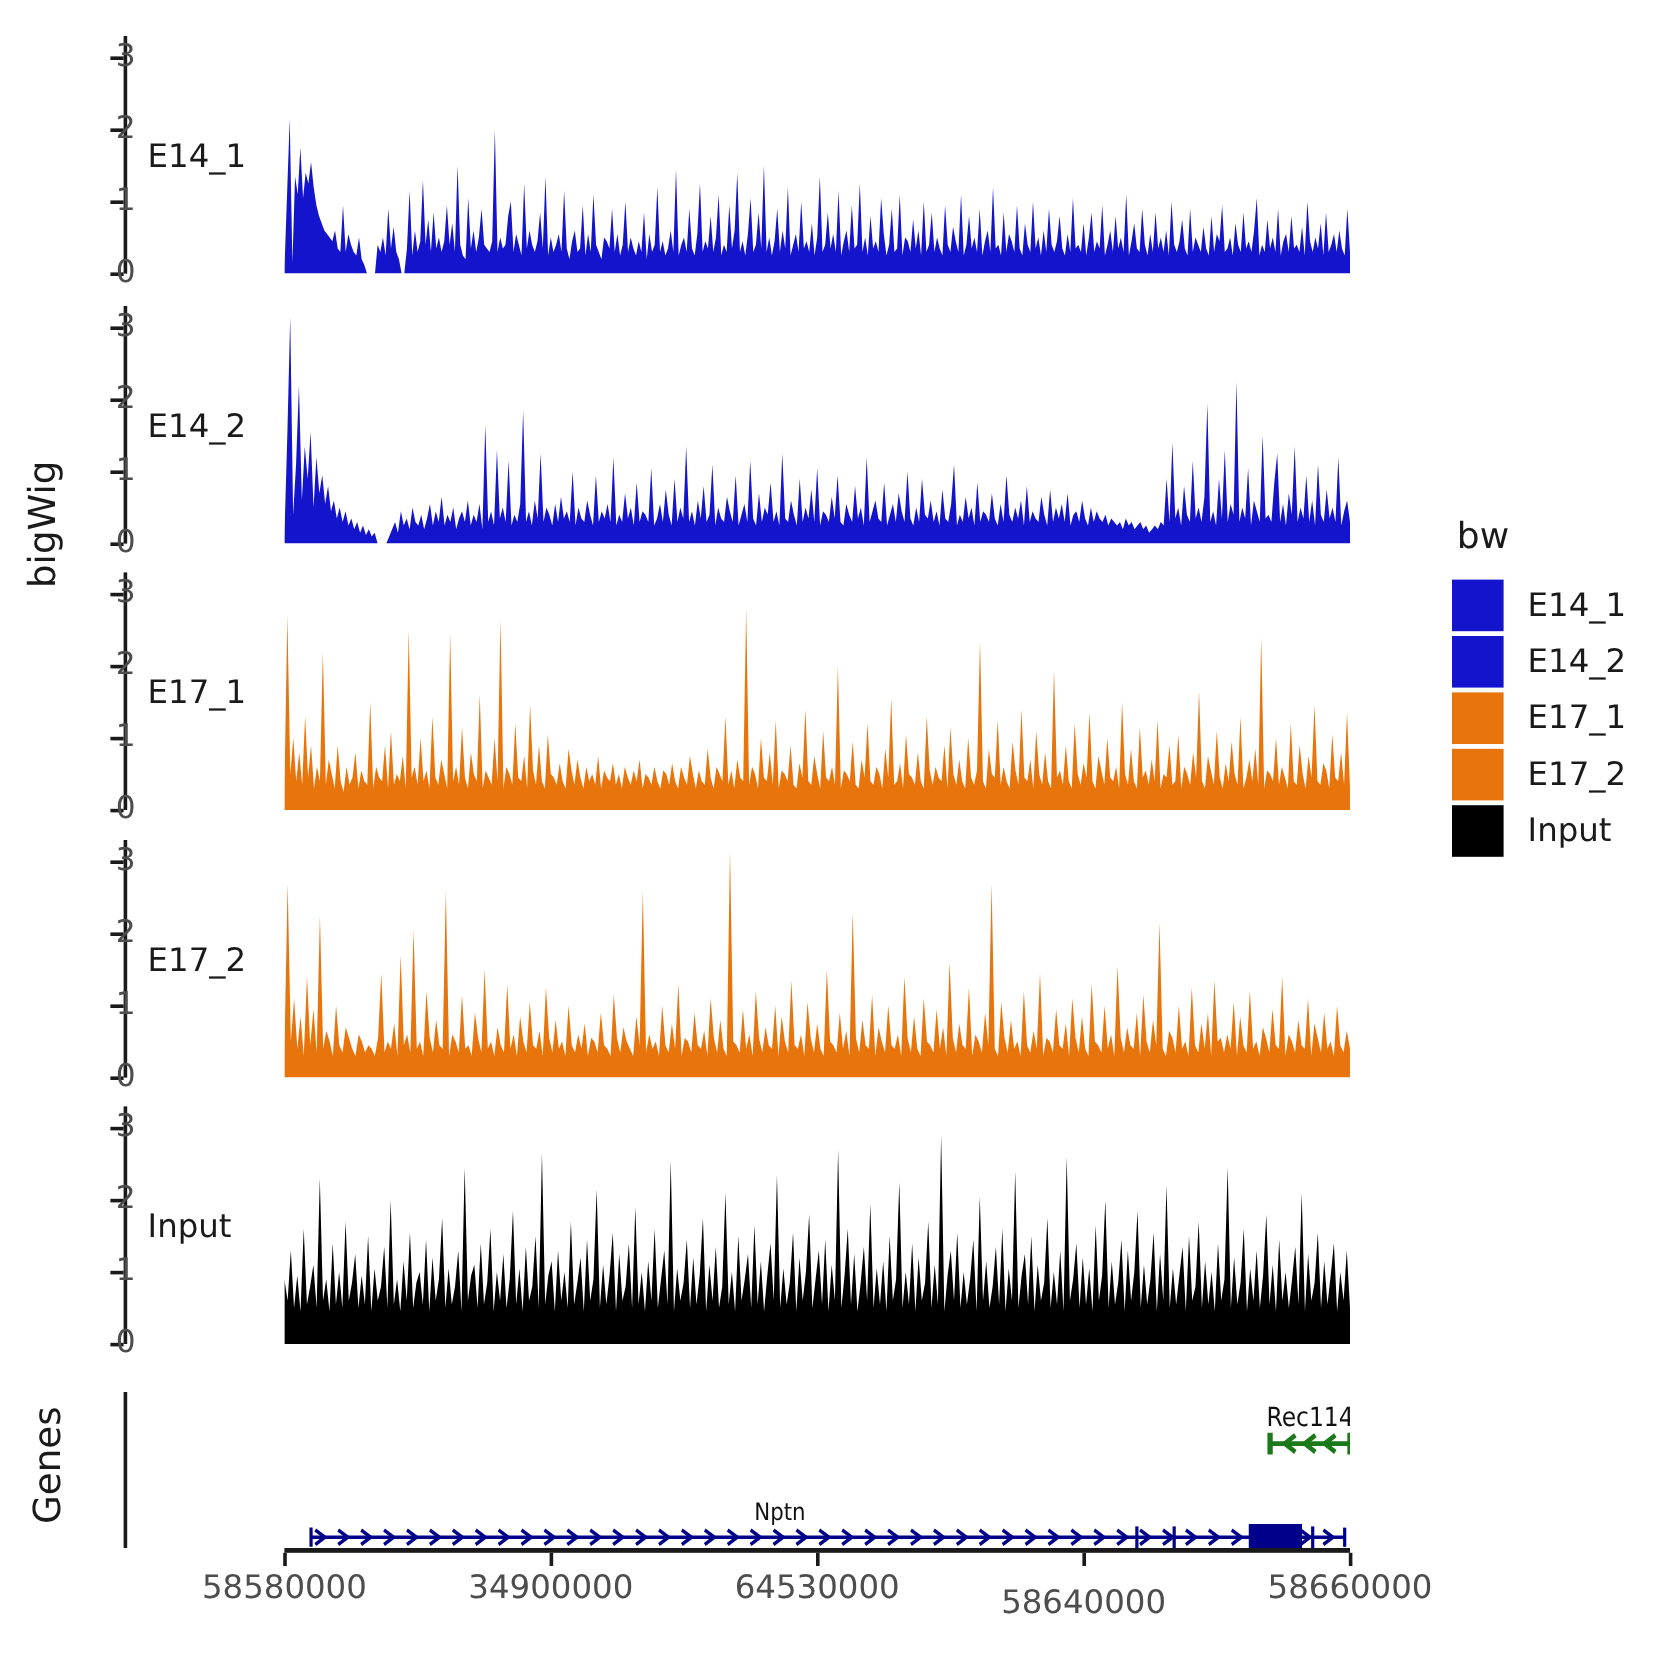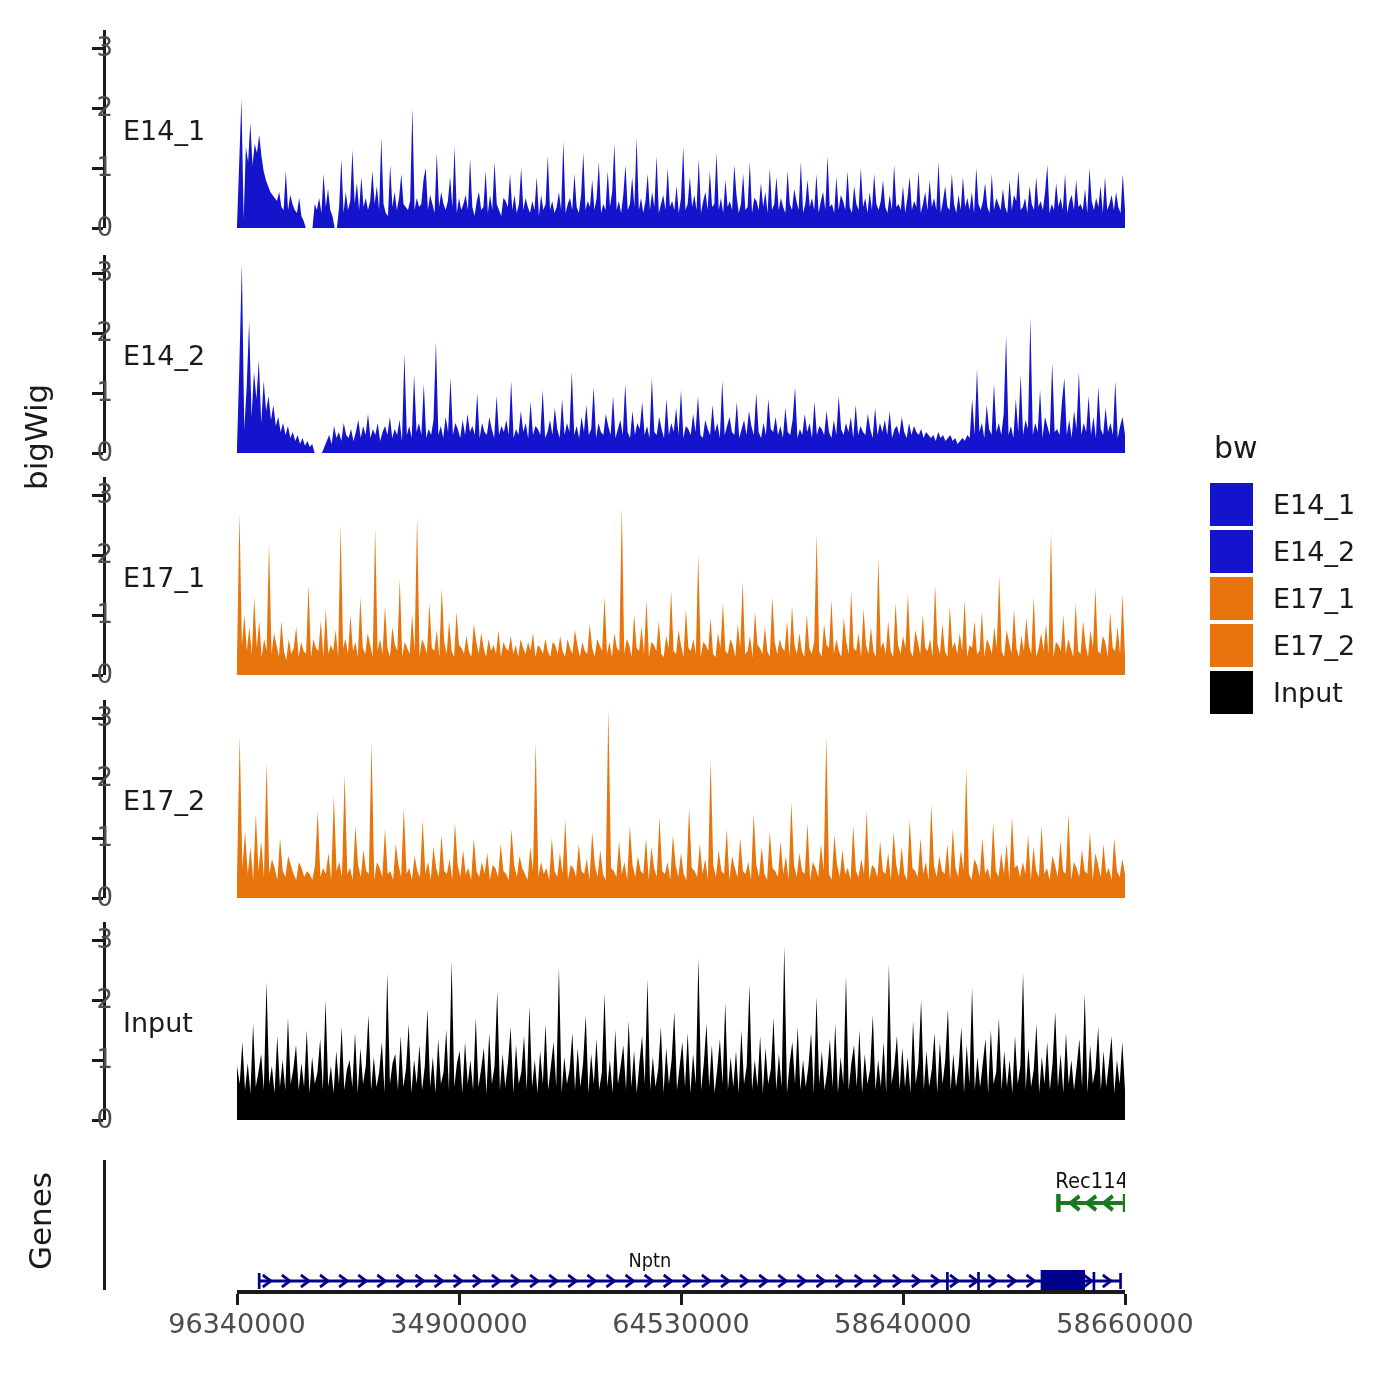--- a/index.html
+++ b/index.html
@@ -225,24 +225,24 @@
           <path d="M 967.5,36 L 957.5,43 L 967.5,50" fill="none" stroke="#1a7a1a" stroke-width="4"></path>
           <path d="M 986.25,36 L 976.25,43 L 986.25,50" fill="none" stroke="#1a7a1a" stroke-width="4"></path>
           <text x="962.5" y="28" font-family="DejaVu Sans, sans-serif" font-size="22" fill="#111" text-anchor="middle">Rec114</text>
         </svg>
       </div>
   </div>
 
   <div id="xaxis">
     <div id="xaxis-line"></div>
   <div class="xtick" style="left: -1.5px;"></div>
-      <div class="xticklabel" style="left: 0px;">96340000</div>
+      <div class="xticklabel" style="left: 0px;">58580000</div>
       <div class="xtick" style="left: 220.5px;"></div>
       <div class="xticklabel" style="left: 222px;">34900000</div>
       <div class="xtick" style="left: 442.5px;"></div>
       <div class="xticklabel" style="left: 444px;">64530000</div>
       <div class="xtick" style="left: 664.5px;"></div>
-      <div class="xticklabel" style="left: 666px;">58640000</div>
+      <div class="xticklabel" style="left: 666px; margin-top: 12px;">58640000</div>
       <div class="xtick" style="left: 886.5px;"></div>
       <div class="xticklabel" style="left: 888px;">58660000</div>
     </div>
 
 </div>
 
 </body></html>

